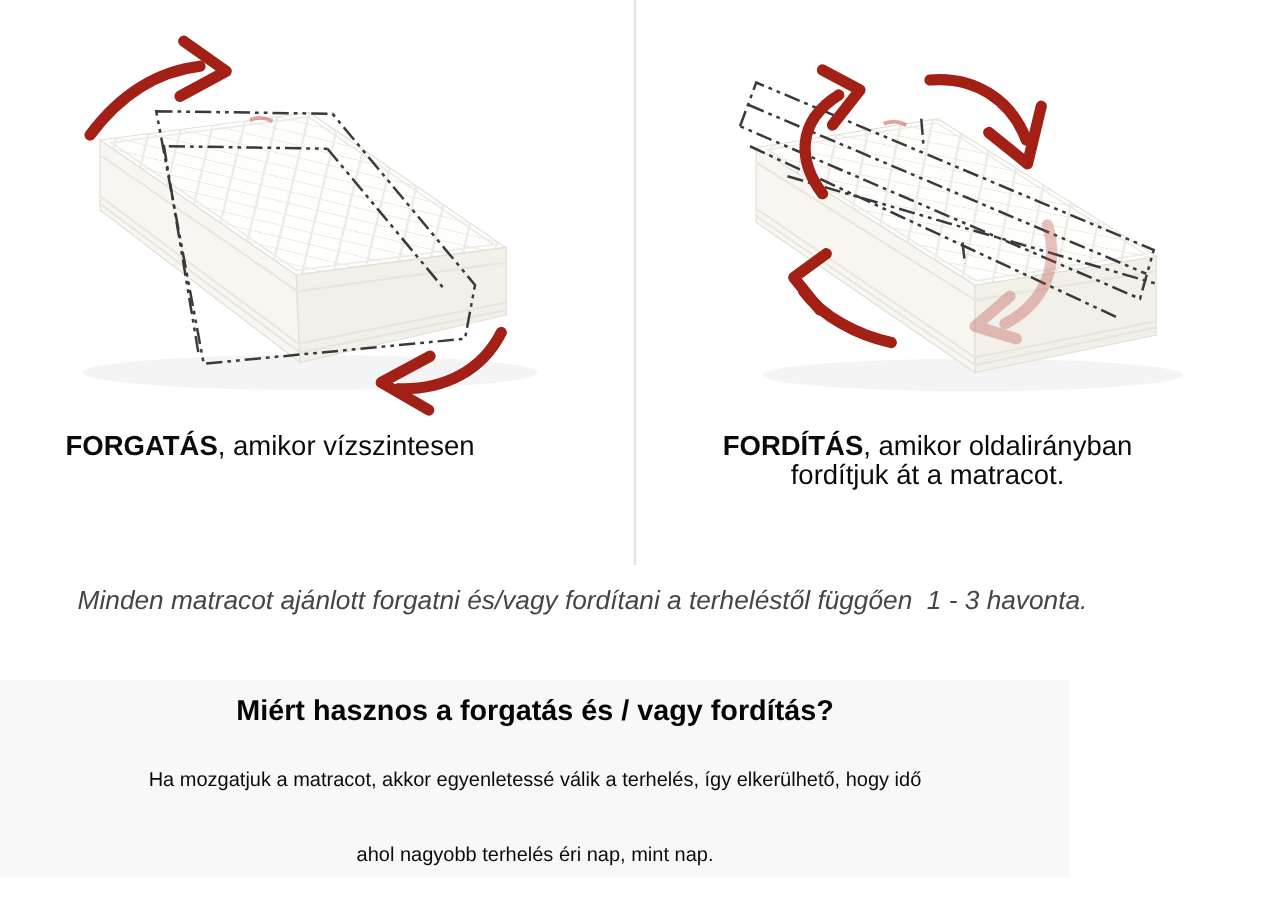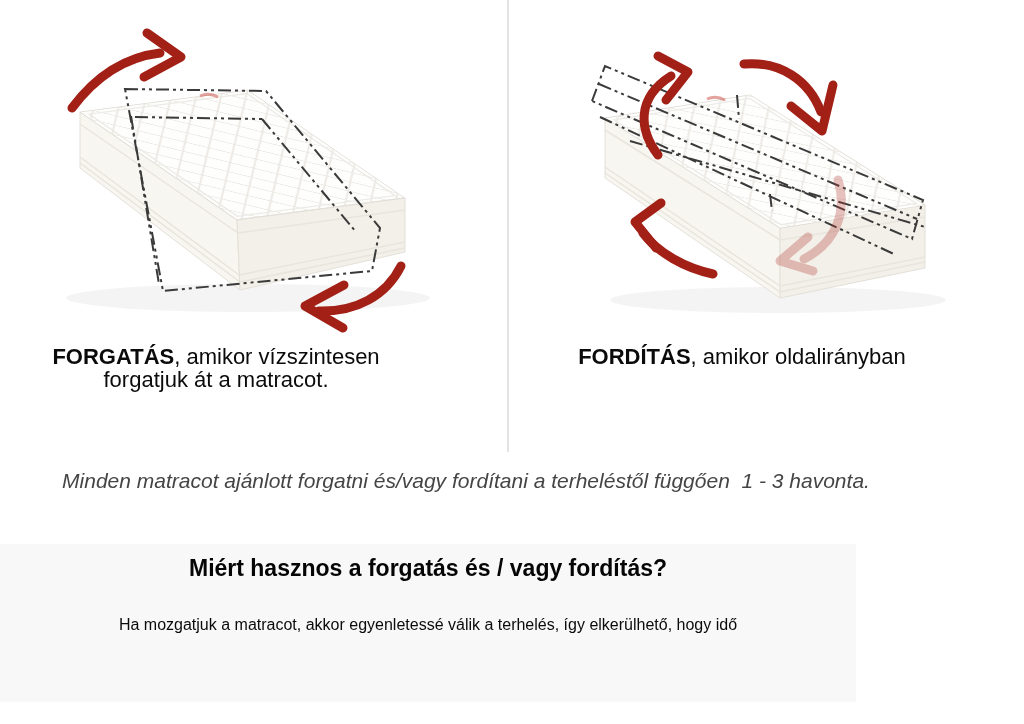--- a/index.html
+++ b/index.html
@@ -118,28 +118,29 @@
   <g fill="none" stroke-width="9" stroke-linecap="round" stroke-linejoin="round" opacity="0.32" stroke="#b4433a">
     <path d="M330,180 C340,213 327,243 296,259"></path>
     <path d="M300,237 L272,261 L305,271"></path>
   </g>
 </svg>
 
 <div class="divider"></div>
 
 <p class="caption caption-left">
   <strong>FORGATÁS</strong><span>, amikor vízszintesen</span><br>
-  <span>forgatjuk át a matracot.</span>
 </p>
 
 <p class="caption caption-right">
   <strong>FORDÍTÁS</strong><span>, amikor oldalirányban</span><br>
+  <span>fordítjuk át a matracot.</span>
 </p>
 
 <p class="note">Minden matracot ajánlott forgatni és/vagy fordítani a terheléstől függően  1 - 3 havonta.</p>
 
 <div class="info-box">
   <h2 class="info-title">Miért hasznos a forgatás és / vagy fordítás?</h2>
   <p class="info-body">
     <span>Ha mozgatjuk a matracot, akkor egyenletessé válik a terhelés, így elkerülhető, hogy idő</span><br>
     <br>
+    <span>ahol nagyobb terhelés éri nap, mint nap.</span>
   </p>
 </div>
 
 </body></html>

